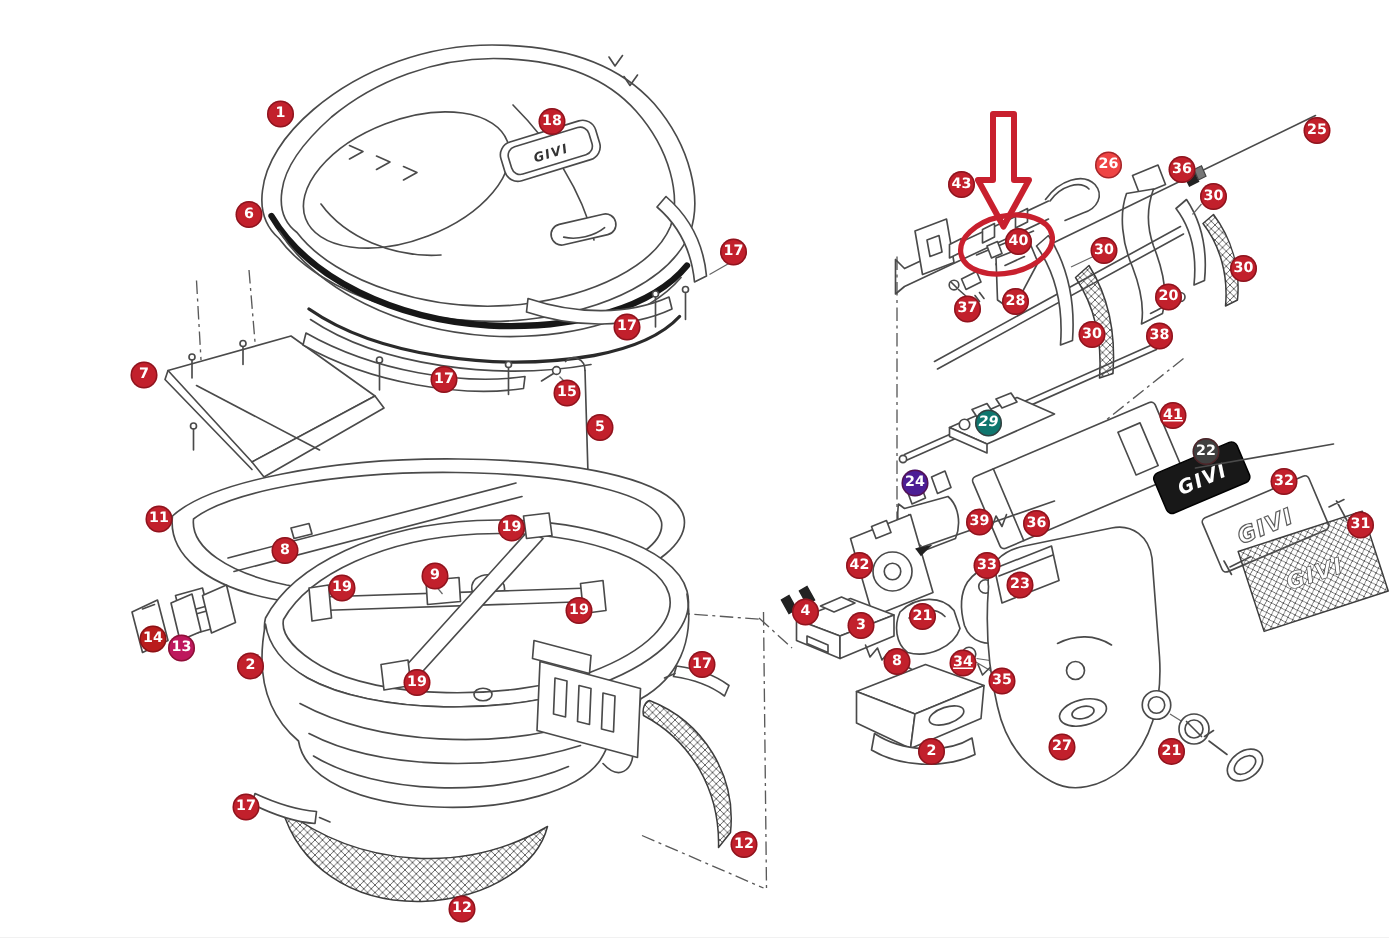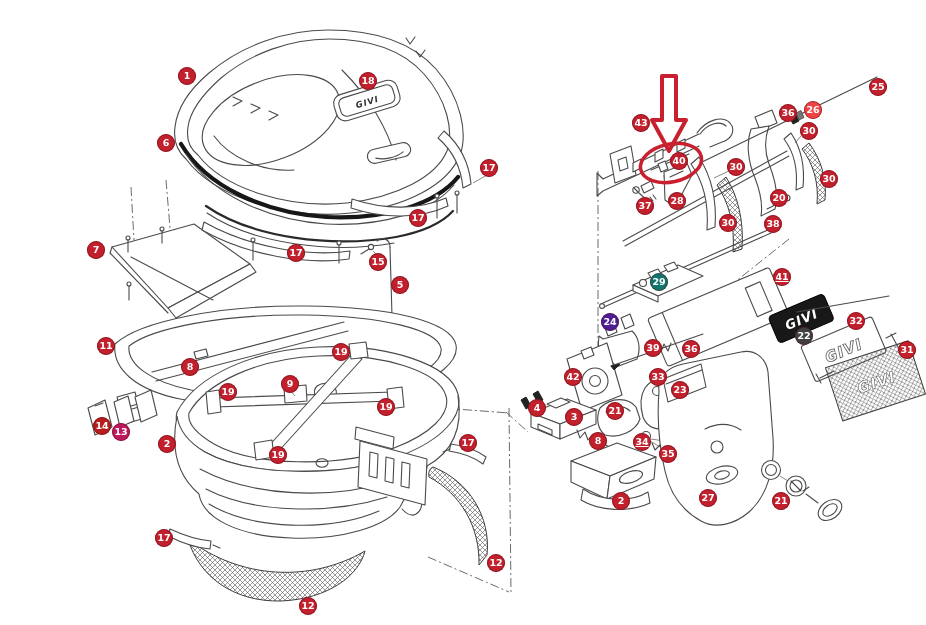--- a/index.html
+++ b/index.html
@@ -397,32 +397,32 @@
       <div class="callout" style="left: 459px; top: 434px; background: rgb(194, 32, 44); color: rgb(255, 255, 255);">17</div>
       <div class="callout" style="left: 487px; top: 554px; background: rgb(194, 32, 44); color: rgb(255, 255, 255);">12</div>
       <div class="callout" style="left: 528px; top: 399px; background: rgb(194, 32, 44); color: rgb(255, 255, 255);">4</div>
       <div class="callout" style="left: 565px; top: 408px; background: rgb(194, 32, 44); color: rgb(255, 255, 255);">3</div>
       <div class="callout" style="left: 589px; top: 432px; background: rgb(194, 32, 44); color: rgb(255, 255, 255);">8</div>
       <div class="callout" style="left: 612px; top: 492px; background: rgb(194, 32, 44); color: rgb(255, 255, 255);">2</div>
       <div class="callout" style="left: 632px; top: 114px; background: rgb(194, 32, 44); color: rgb(255, 255, 255);">43</div>
       <div class="callout" style="left: 670px; top: 152px; background: rgb(194, 32, 44); color: rgb(255, 255, 255);">40</div>
       <div class="callout" style="left: 668px; top: 192px; background: rgb(194, 32, 44); color: rgb(255, 255, 255); text-align: center;">28</div>
       <div class="callout" style="left: 636px; top: 197px; background: rgb(194, 32, 44); color: rgb(255, 255, 255);">37</div>
-      <div class="callout" style="left: 804px; top: 101px; background: #ef4444; color: rgb(255, 255, 255);">26</div>
+      <div class="callout" style="left: 730px; top: 101px; background: #ef4444; color: rgb(255, 255, 255);">26</div>
       <div class="callout" style="left: 779px; top: 104px; background: rgb(194, 32, 44); color: rgb(255, 255, 255);">36</div>
       <div class="callout" style="left: 869px; top: 78px; background: rgb(194, 32, 44); color: rgb(255, 255, 255);">25</div>
       <div class="callout" style="left: 800px; top: 122px; background: rgb(194, 32, 44); color: rgb(255, 255, 255);">30</div>
       <div class="callout" style="left: 727px; top: 158px; background: rgb(194, 32, 44); color: rgb(255, 255, 255);">30</div>
       <div class="callout" style="left: 820px; top: 170px; background: rgb(194, 32, 44); color: rgb(255, 255, 255);">30</div>
       <div class="callout" style="left: 719px; top: 214px; background: rgb(194, 32, 44); color: rgb(255, 255, 255);">30</div>
       <div class="callout" style="left: 770px; top: 189px; background: rgb(194, 32, 44); color: rgb(255, 255, 255);">20</div>
       <div class="callout" style="left: 764px; top: 215px; background: rgb(194, 32, 44); color: rgb(255, 255, 255);">38</div>
-      <div class="callout" style="left: 650px; top: 273px; background: #0f766e; color: rgb(255, 255, 255);">29</div>
+      <div class="callout" style="left: 650px; top: 273px; background: #0f766e; color: rgb(255, 255, 255); font-style: italic;">29</div>
       <div class="callout" style="left: 773px; top: 268px; background: rgb(194, 32, 44); color: rgb(255, 255, 255); text-decoration: underline;">41</div>
-      <div class="callout" style="left: 795px; top: 292px; background: #404040; color: rgb(255, 255, 255); margin-top: 35px;">22</div>
+      <div class="callout" style="left: 795px; top: 292px; background: #404040; color: rgb(255, 255, 255);">22</div>
       <div class="callout" style="left: 847px; top: 312px; background: rgb(194, 32, 44); color: rgb(255, 255, 255);">32</div>
       <div class="callout" style="left: 898px; top: 341px; background: rgb(194, 32, 44); color: rgb(255, 255, 255);">31</div>
       <div class="callout" style="left: 601px; top: 313px; background: #4c1d95; color: rgb(255, 255, 255);">24</div>
       <div class="callout" style="left: 644px; top: 339px; background: rgb(194, 32, 44); color: rgb(255, 255, 255);">39</div>
       <div class="callout" style="left: 682px; top: 340px; background: rgb(194, 32, 44); color: rgb(255, 255, 255);">36</div>
       <div class="callout" style="left: 564px; top: 368px; background: rgb(194, 32, 44); color: rgb(255, 255, 255);">42</div>
       <div class="callout" style="left: 649px; top: 368px; background: rgb(194, 32, 44); color: rgb(255, 255, 255);">33</div>
       <div class="callout" style="left: 671px; top: 381px; background: rgb(194, 32, 44); color: rgb(255, 255, 255);">23</div>
       <div class="callout" style="left: 606px; top: 402px; background: rgb(194, 32, 44); color: rgb(255, 255, 255);">21</div>
       <div class="callout" style="left: 633px; top: 433px; background: rgb(194, 32, 44); color: rgb(255, 255, 255); text-decoration: underline;">34</div>

